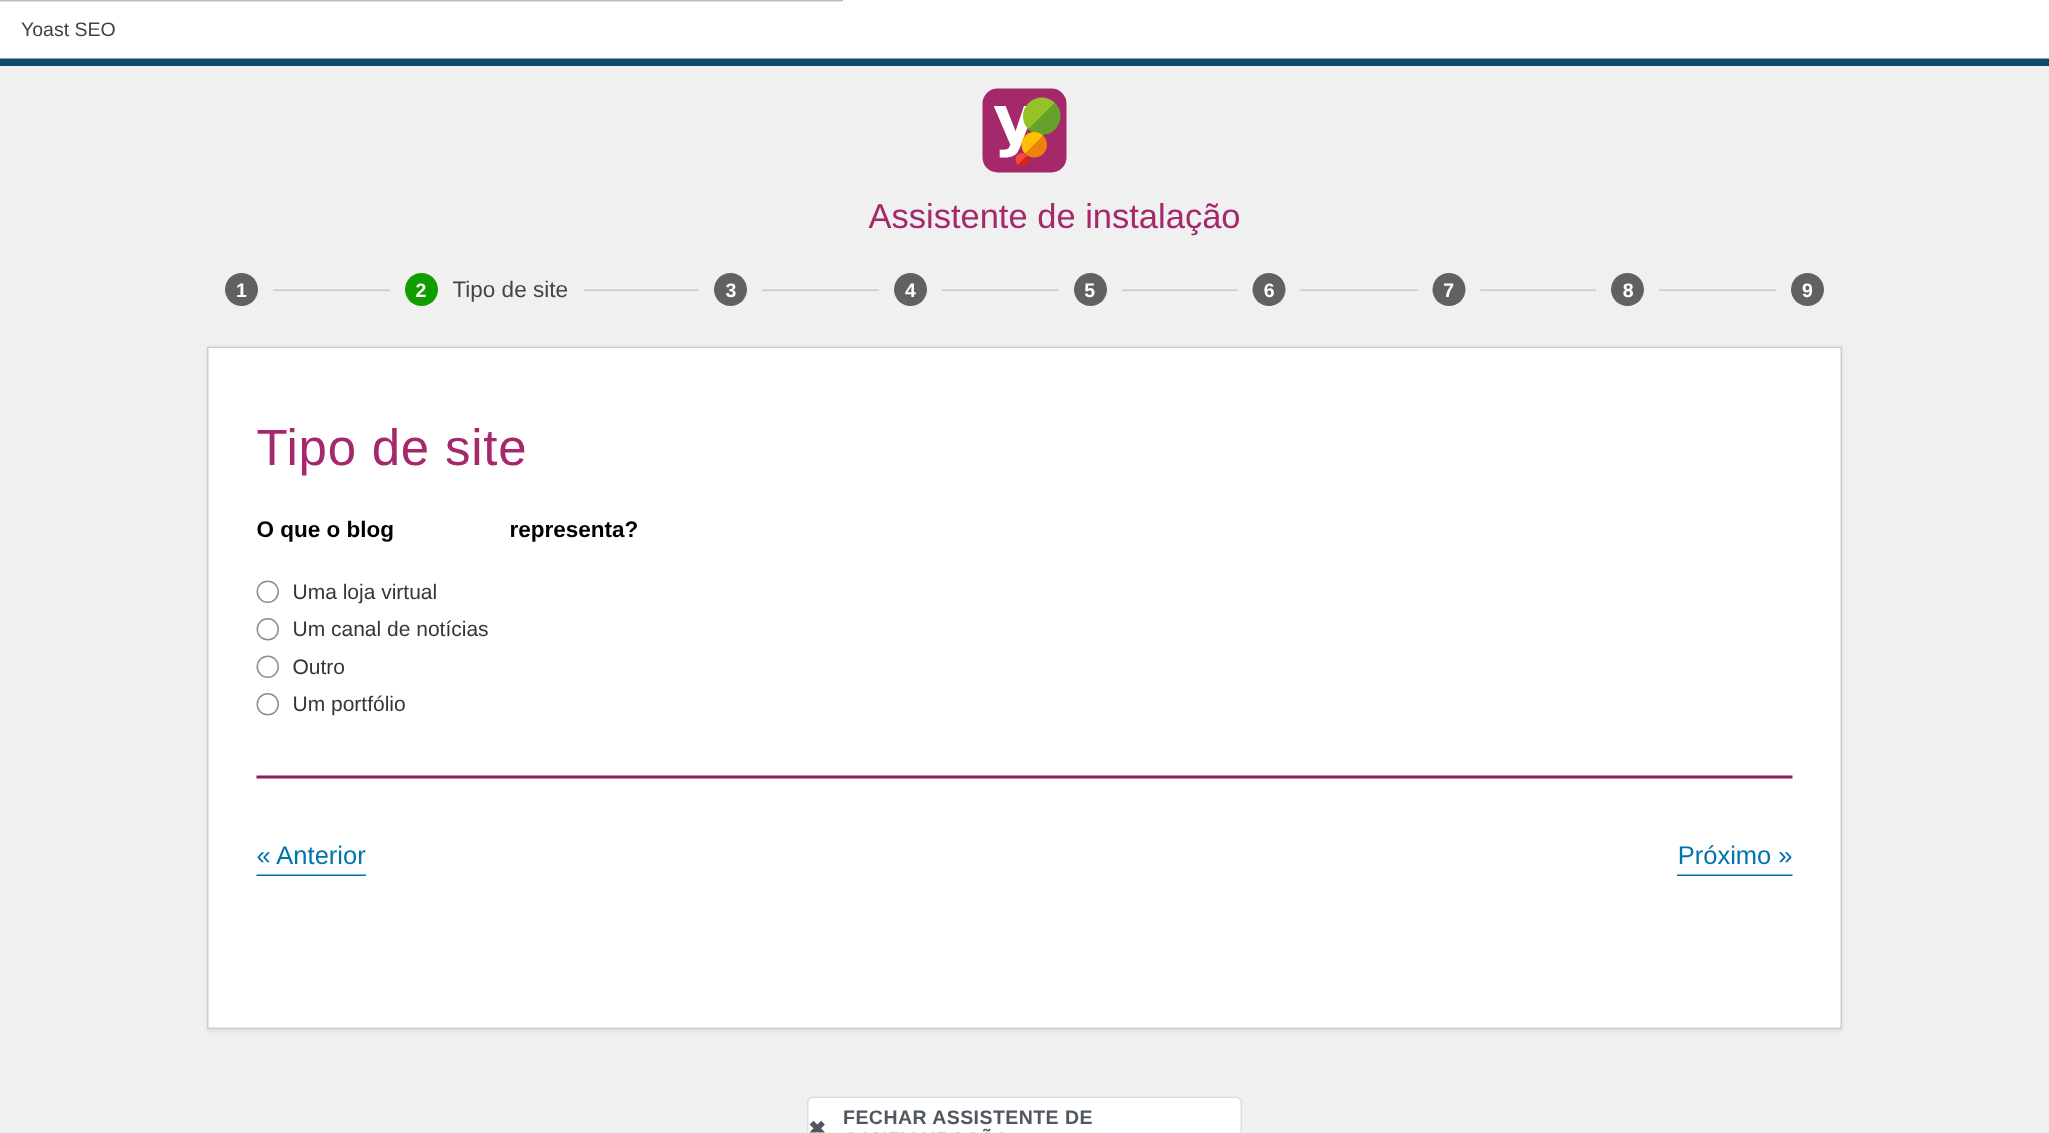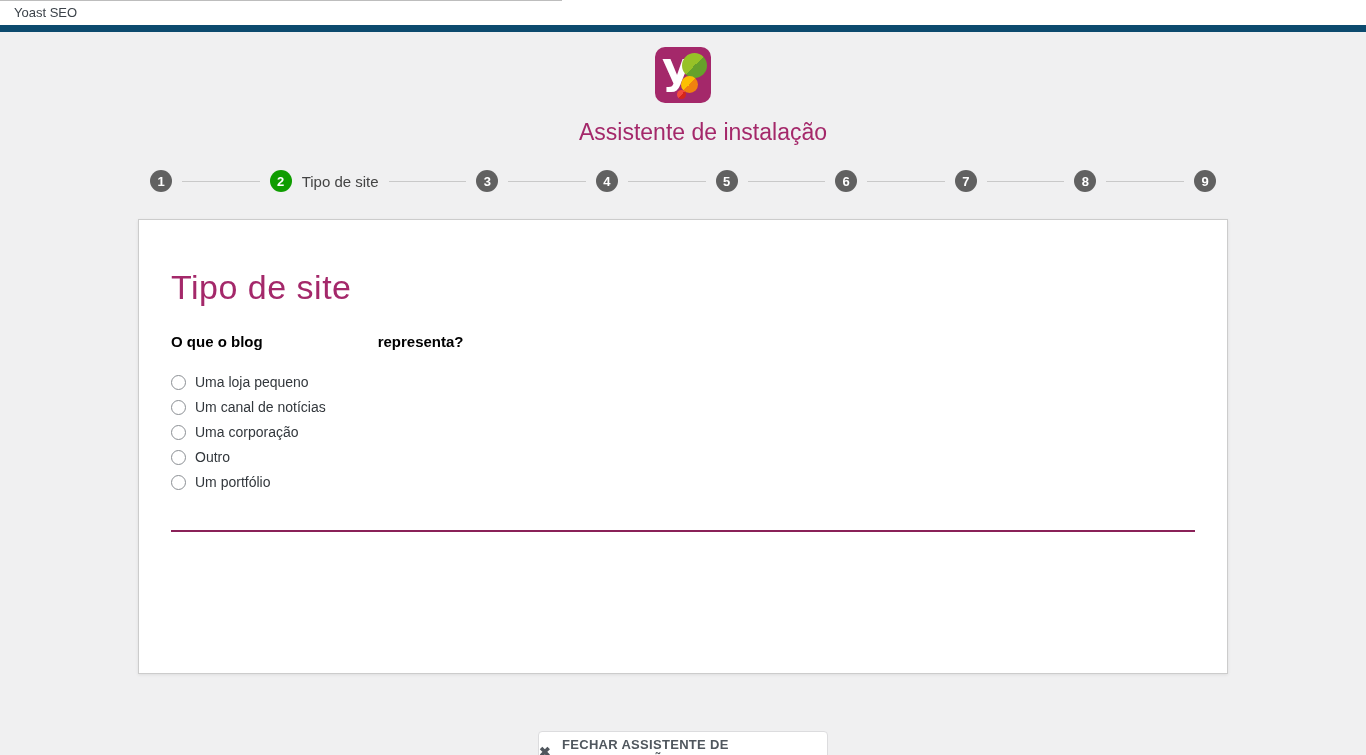--- a/index.html
+++ b/index.html
@@ -6,21 +6,21 @@
   html,body { margin:0; padding:0; }
   body {
     width:1366px; height:755px;
     background:#f0f0f1;
     font-family:"Liberation Sans", sans-serif;
     overflow:hidden;
     position:relative;
   }
   
   .topbar {
-    height:32px; background:#fff; border-bottom:7px solid #0c4a6e;
+    height:44px; background:#fff; border-bottom:5px solid #0c4a6e;
     display:flex; align-items:center; padding-left:14px;
     font-size:13px; color:#3c434a; position:relative;
   }
   .topbar-topline { position:absolute; top:0; left:0; width:562px; height:1px; background:#bdbdbd; }
 
   
   .wizard-header { text-align:center; }
   .logo {
     width:56px; height:56px; margin:15px auto 0; position:relative;
     background:#a4286a; border-radius:10px;
@@ -48,21 +48,21 @@
   .step-line { flex:1 1 auto; height:1px; background:#c9c9c9; margin:0 10px; }
 
   
   .card {
     width:1090px; margin:27px auto 0; background:#fff;
     border:1px solid #ccc; box-shadow:0 1px 3px rgba(0,0,0,.08);
     padding:0 32px; height:455px;
   }
   .card-heading { margin:48px 0 0 0; font-size:34px; font-weight:300; color:#a4286a; letter-spacing:.5px; }
   .question { margin-top:26px; font-size:15px; font-weight:bold; color:#000; display:flex; }
-  .question-suffix { margin-left:115px; }
+  .question-suffix { margin-left:77px; }
 
   .options { margin-top:20px; }
   .option { display:flex; align-items:center; height:24px; margin-bottom:1px; cursor:pointer; }
   .radio {
     width:15px; height:15px; border-radius:50%; border:1px solid #8b8f94;
     background:#fff; margin-right:9px; position:relative; flex:0 0 auto;
   }
   .radio.checked { border-color:#1e8cbe; }
   .radio.checked::after {
     content:''; position:absolute; left:2.5px; top:2.5px; right:2.5px; bottom:2.5px;
@@ -125,38 +125,38 @@
 
 <div class="card">
   <h1 class="card-heading">Tipo de site</h1>
   <div class="question">
     <span>O que o blog</span>
     <span class="question-suffix">representa?</span>
   </div>
   <div class="options">
       <label class="option">
         <span class="radio"></span>
-        <span class="option-label">Uma loja pequeno</span>
+        <span class="option-label">Uma loja virtual</span>
       </label>
       <label class="option">
         <span class="radio"></span>
         <span class="option-label">Um canal de notícias</span>
-      </label>
-      <label class="option">
-        <span class="radio"></span>
-        <span class="option-label">Uma corporação</span>
       </label>
       <label class="option">
         <span class="radio"></span>
         <span class="option-label">Outro</span>
       </label>
       <label class="option">
         <span class="radio"></span>
         <span class="option-label">Um portfólio</span>
       </label>
     </div>
   <hr class="divider">
+  <div class="links">
+    <a>« Anterior</a>
+    <a>Próximo »</a>
+  </div>
 </div>
 
 <div class="close-btn">
   <span class="close-x">✖</span>
   <span>FECHAR ASSISTENTE DE CONFIGURAÇÃO</span>
 </div>
 
 </body></html>

